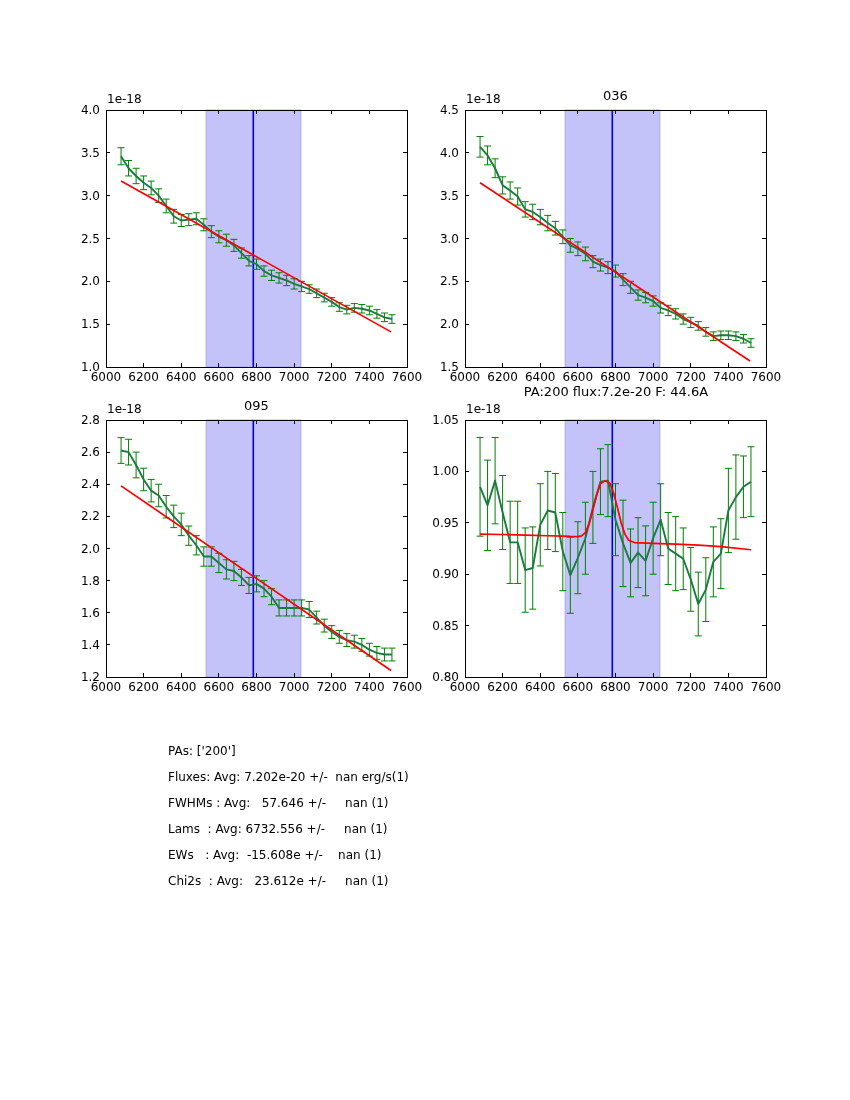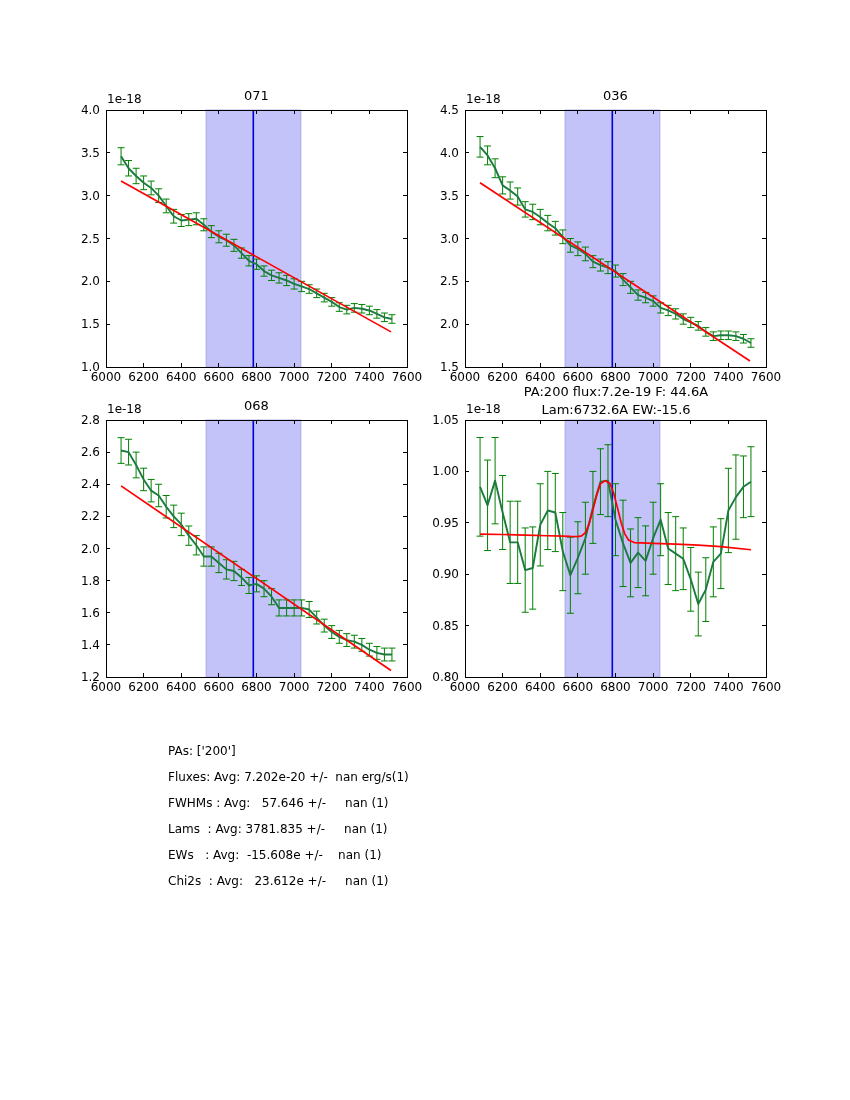--- a/index.html
+++ b/index.html
@@ -29,21 +29,20 @@
     white-space:pre;
     text-align:center;
   }
 </style>
 </head>
 <body>
 
 <div class="figure">
 
   <div class="plot plot-p1">
-    <div class="plot-title">071</div>
     <svg width="430" height="330">
         <rect x="160.0825" y="25" width="94.81499999999997" height="257" fill="#c3c3fa" stroke="#9e9ee0" stroke-width="0.8"></rect>
         <line x1="207.301875" y1="25" x2="207.301875" y2="282" stroke="#0000dd" stroke-width="1.6"></line>
         <line x1="75.05" y1="62.69333333333333" x2="75.05" y2="79.82666666666668" stroke="#008000" stroke-width="1"></line>
         <line x1="71.55" y1="62.69333333333333" x2="78.55" y2="62.69333333333333" stroke="#008000" stroke-width="1"></line>
         <line x1="71.55" y1="79.82666666666668" x2="78.55" y2="79.82666666666668" stroke="#008000" stroke-width="1"></line>
         <line x1="82.575" y1="75.54333333333335" x2="82.575" y2="90.96333333333332" stroke="#008000" stroke-width="1"></line>
         <line x1="79.075" y1="75.54333333333335" x2="86.075" y2="75.54333333333335" stroke="#008000" stroke-width="1"></line>
         <line x1="79.075" y1="90.96333333333332" x2="86.075" y2="90.96333333333332" stroke="#008000" stroke-width="1"></line>
         <line x1="90.1" y1="83.25333333333334" x2="90.1" y2="98.67333333333332" stroke="#008000" stroke-width="1"></line>
@@ -371,21 +370,21 @@
         <line x1="357" y1="67.83333333333333" x2="361" y2="67.83333333333333" stroke="#000000" stroke-width="1" shape-rendering="crispEdges"></line>
         <text x="54" y="71.83333333333333" text-anchor="end" font-size="12px" fill="#000000">4.0</text>
         <line x1="60" y1="25" x2="64" y2="25" stroke="#000000" stroke-width="1" shape-rendering="crispEdges"></line>
         <line x1="357" y1="25" x2="361" y2="25" stroke="#000000" stroke-width="1" shape-rendering="crispEdges"></line>
         <text x="54" y="29" text-anchor="end" font-size="12px" fill="#000000">4.5</text>
         <text x="61" y="18" text-anchor="start" font-size="12px" fill="#000000">1e-18</text>
       </svg>
   </div>
 
   <div class="plot plot-p3">
-    <div class="plot-title">068</div>
+    <div class="plot-title">095</div>
     <svg width="430" height="330">
         <rect x="160.0825" y="25" width="94.81499999999997" height="257" fill="#c3c3fa" stroke="#9e9ee0" stroke-width="0.8"></rect>
         <line x1="207.301875" y1="25" x2="207.301875" y2="282" stroke="#0000dd" stroke-width="1.6"></line>
         <line x1="75.05" y1="42.66874999999998" x2="75.05" y2="68.36875" stroke="#008000" stroke-width="1"></line>
         <line x1="71.55" y1="42.66874999999998" x2="78.55" y2="42.66874999999998" stroke="#008000" stroke-width="1"></line>
         <line x1="71.55" y1="68.36875" x2="78.55" y2="68.36875" stroke="#008000" stroke-width="1"></line>
         <line x1="82.575" y1="44.27499999999995" x2="82.575" y2="69.97499999999997" stroke="#008000" stroke-width="1"></line>
         <line x1="79.075" y1="44.27499999999995" x2="86.075" y2="44.27499999999995" stroke="#008000" stroke-width="1"></line>
         <line x1="79.075" y1="69.97499999999997" x2="86.075" y2="69.97499999999997" stroke="#008000" stroke-width="1"></line>
         <line x1="90.1" y1="57.12499999999996" x2="90.1" y2="82.82499999999999" stroke="#008000" stroke-width="1"></line>
@@ -714,23 +713,22 @@
         <line x1="60" y1="76.40000000000005" x2="64" y2="76.40000000000005" stroke="#000000" stroke-width="1" shape-rendering="crispEdges"></line>
         <line x1="357" y1="76.40000000000005" x2="361" y2="76.40000000000005" stroke="#000000" stroke-width="1" shape-rendering="crispEdges"></line>
         <text x="54" y="80.40000000000005" text-anchor="end" font-size="12px" fill="#000000">1.00</text>
         <line x1="60" y1="25" x2="64" y2="25" stroke="#000000" stroke-width="1" shape-rendering="crispEdges"></line>
         <line x1="357" y1="25" x2="361" y2="25" stroke="#000000" stroke-width="1" shape-rendering="crispEdges"></line>
         <text x="54" y="29" text-anchor="end" font-size="12px" fill="#000000">1.05</text>
         <text x="61" y="18" text-anchor="start" font-size="12px" fill="#000000">1e-18</text>
       </svg>
   </div>
 
-  <div class="p4-title line1">PA:200 flux:7.2e-19 F: 44.6A</div>
-  <div class="p4-title line2">Lam:6732.6A EW:-15.6</div>
+  <div class="p4-title line1">PA:200 flux:7.2e-20 F: 44.6A</div>
 
   <div class="stats-line" style="top:744px">PAs: ['200']</div>
   <div class="stats-line" style="top:770px">Fluxes: Avg: 7.202e-20 +/-  nan erg/s(1)</div>
   <div class="stats-line" style="top:796px">FWHMs : Avg:   57.646 +/-     nan (1)</div>
-  <div class="stats-line" style="top:822px">Lams  : Avg: 3781.835 +/-     nan (1)</div>
+  <div class="stats-line" style="top:822px">Lams  : Avg: 6732.556 +/-     nan (1)</div>
   <div class="stats-line" style="top:848px">EWs   : Avg:  -15.608e +/-    nan (1)</div>
   <div class="stats-line" style="top:874px">Chi2s  : Avg:   23.612e +/-     nan (1)</div>
 
 </div>
 
 </body></html>

